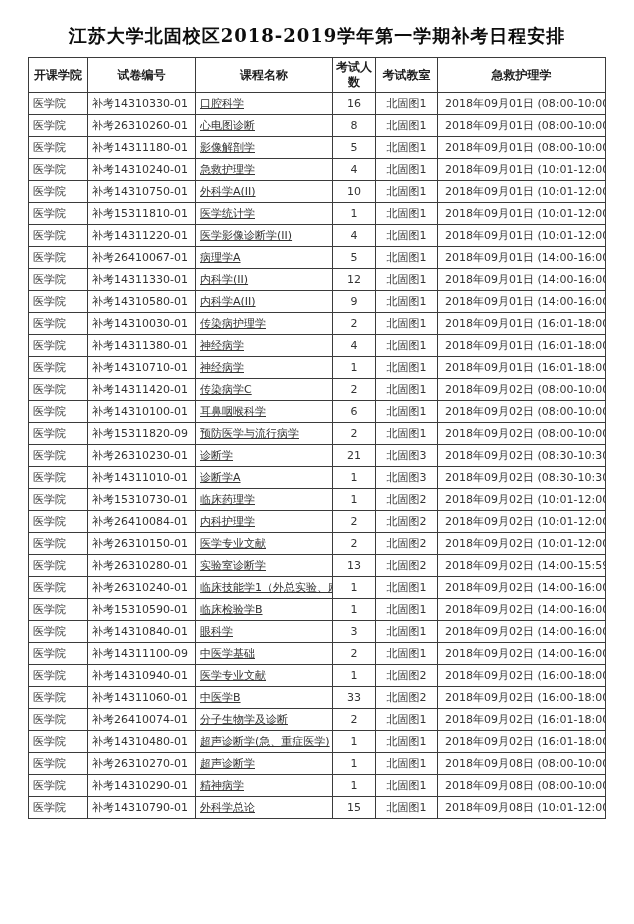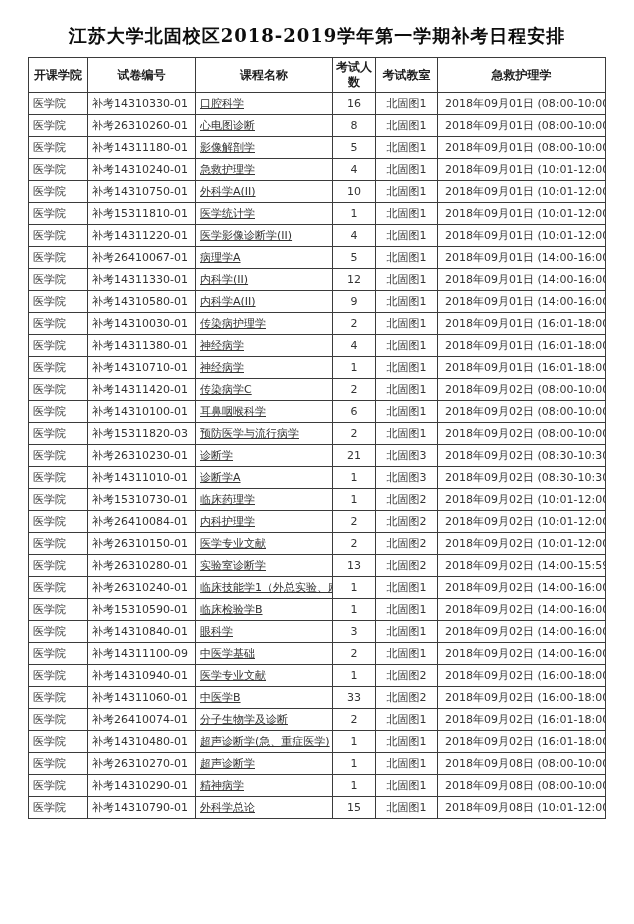--- a/index.html
+++ b/index.html
@@ -174,21 +174,21 @@
         <tr>
           <td class="col-college">医学院</td>
           <td class="col-paper_id">补考14310100-01</td>
           <td class="col-course">耳鼻咽喉科学</td>
           <td class="col-count">6</td>
           <td class="col-room">北固图1</td>
           <td class="col-time">2018年09月02日 (08:00-10:00)</td>
         </tr>
         <tr>
           <td class="col-college">医学院</td>
-          <td class="col-paper_id">补考15311820-03</td>
+          <td class="col-paper_id">补考15311820-09</td>
           <td class="col-course">预防医学与流行病学</td>
           <td class="col-count">2</td>
           <td class="col-room">北固图1</td>
           <td class="col-time">2018年09月02日 (08:00-10:00)</td>
         </tr>
         <tr>
           <td class="col-college">医学院</td>
           <td class="col-paper_id">补考26310230-01</td>
           <td class="col-course">诊断学</td>
           <td class="col-count">21</td>

